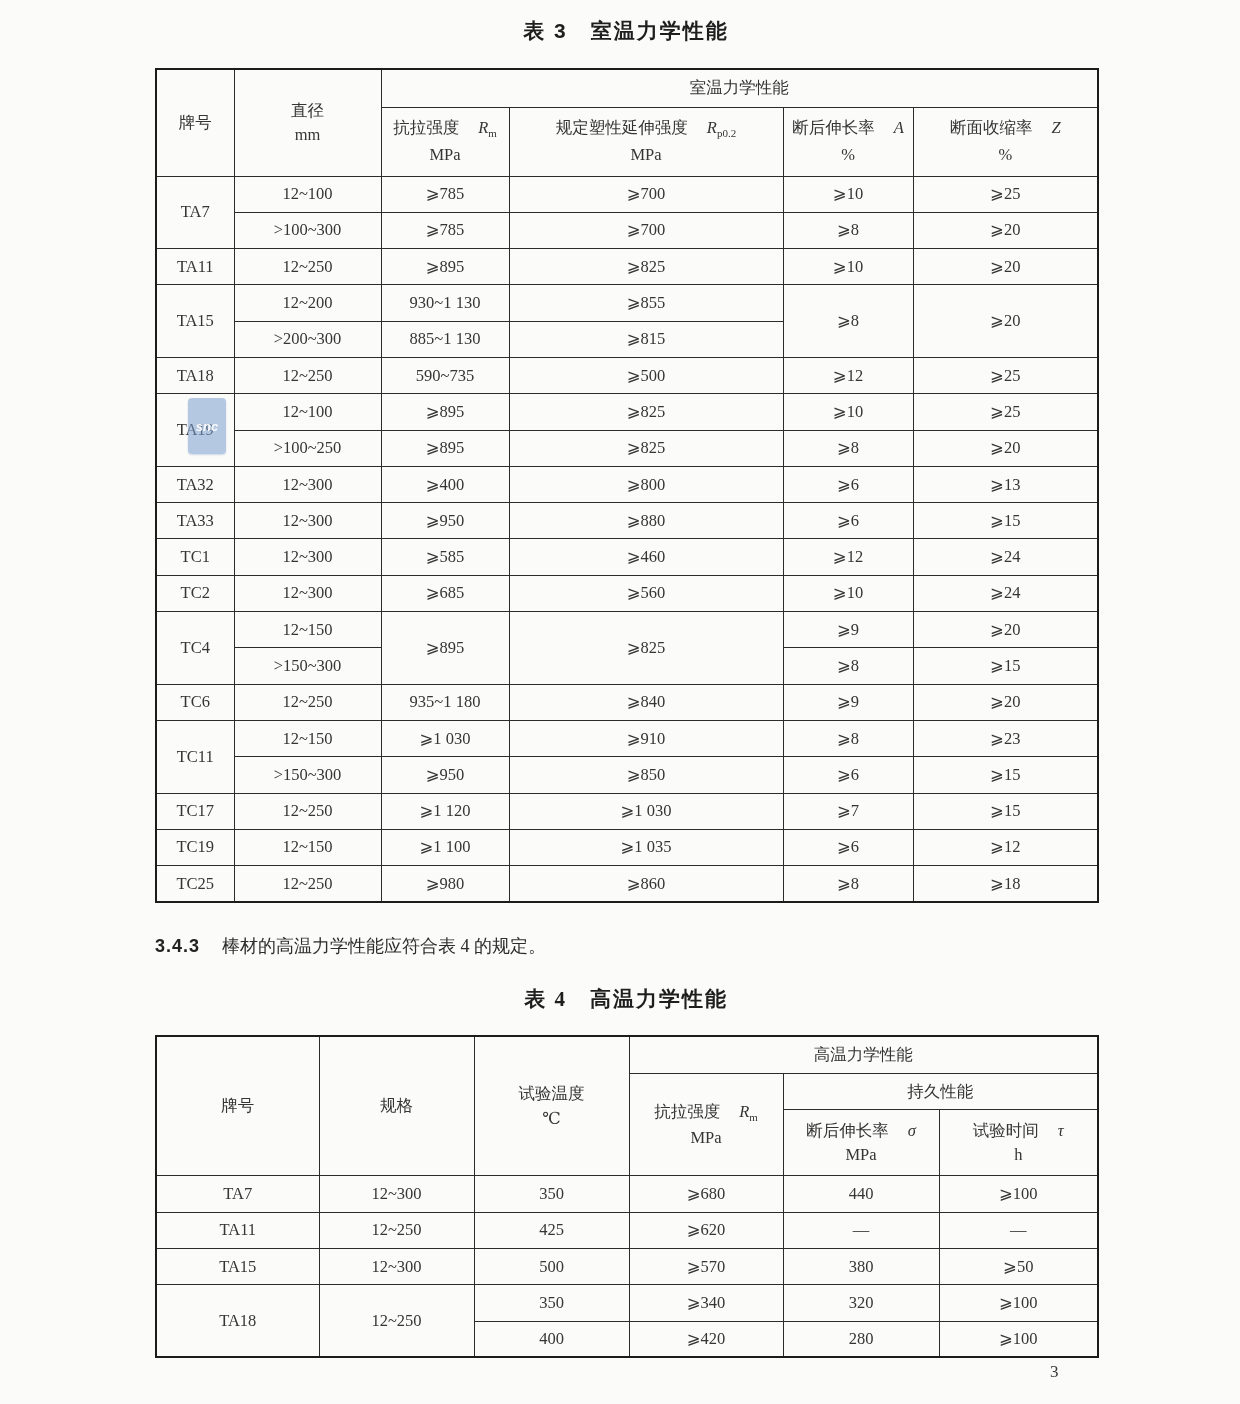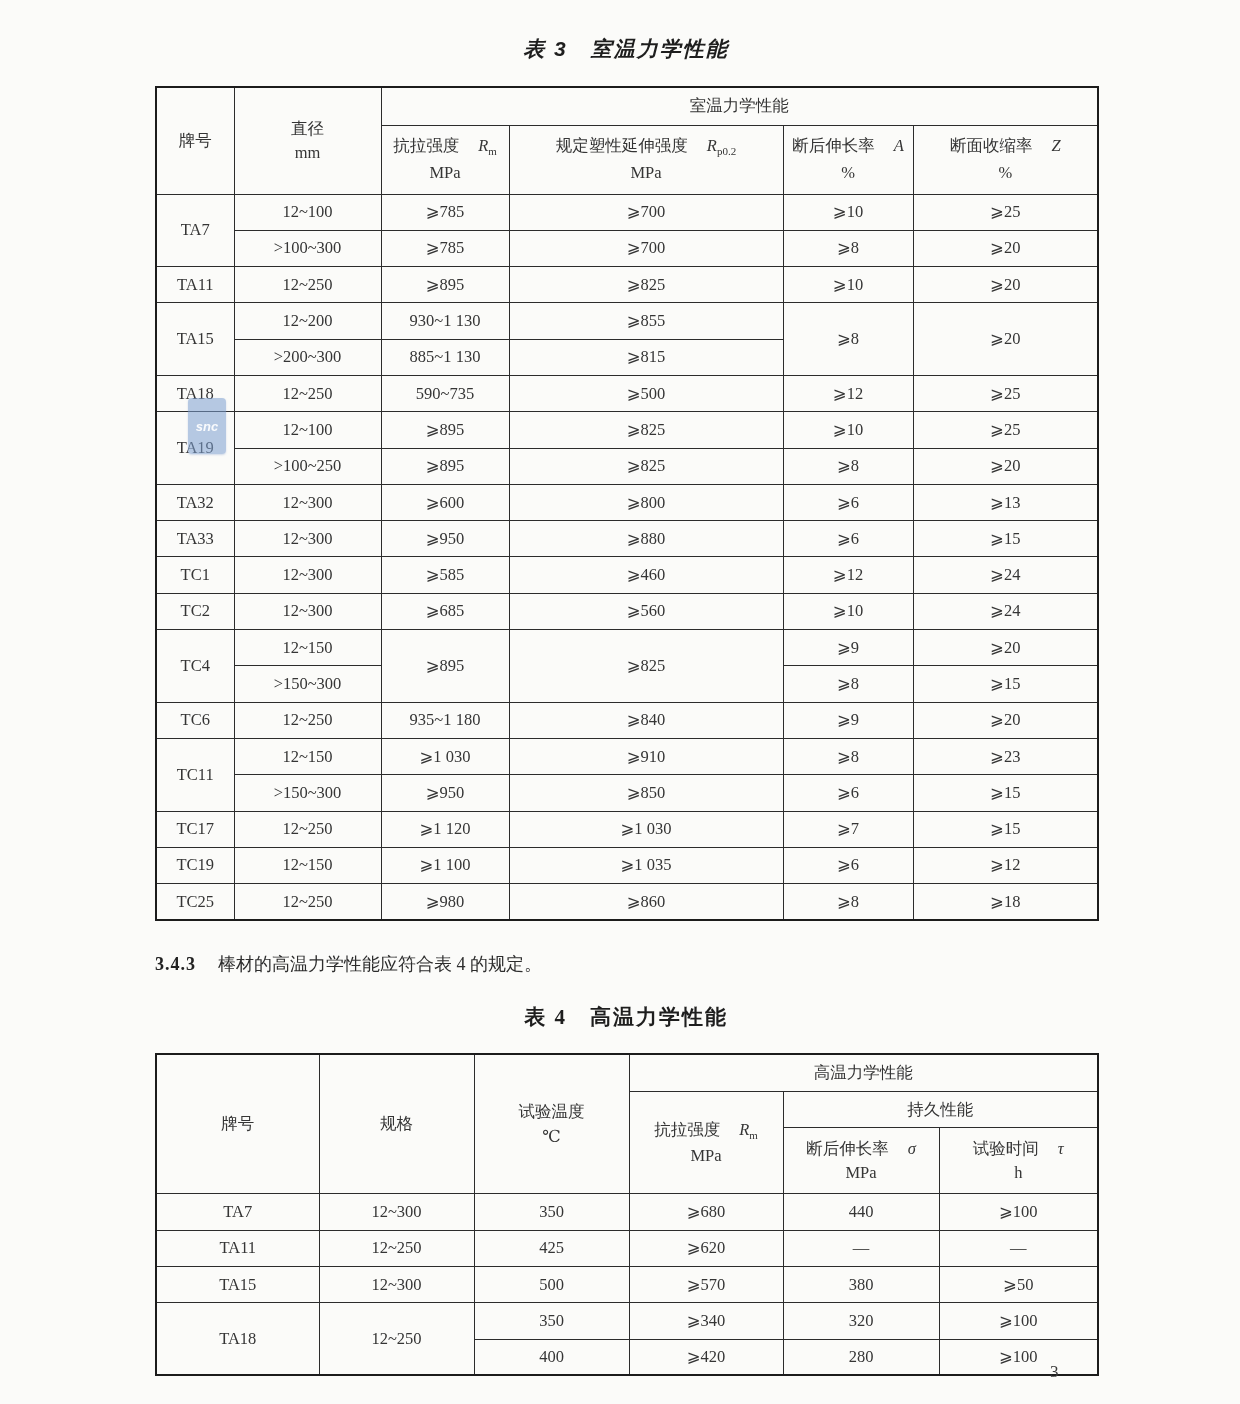--- a/index.html
+++ b/index.html
@@ -11,21 +11,21 @@
     color:#2b2b2b;
     -webkit-font-smoothing:antialiased;
   }
   .tbl-title{
     width:942px;margin:0 0 0 155px;
     text-align:center;
     font-family:"Liberation Sans","DejaVu Sans",sans-serif;
     font-weight:bold;font-size:21px;color:#1e1e1e;
     letter-spacing:2px;
   }
-  .t3-title{padding-top:35px;height:28px;font-style:italic;}
+  .t3-title{padding-top:17px;height:28px;}
   .t4-title{margin-top:26px;height:28px;font-family:Liberation Serif, serif;}
   table.tbl{
     border-collapse:collapse;table-layout:fixed;
     width:942px;margin-left:155px;
     background:transparent;
   }
   table.tbl td,table.tbl th{
     border:1px solid #2c2c2c;
     text-align:center;vertical-align:middle;
     font-size:16.5px;font-weight:normal;
@@ -42,21 +42,21 @@
   tr.dr{height:36.3px;}
   .h-line{line-height:1.55;}
   .h-unit{line-height:1.5;}
   .sym{font-style:italic;font-family:"Liberation Serif","DejaVu Serif",serif;margin-left:19px;}
   .sym sub{font-size:11px;font-style:normal;}
   .para{
     margin:30px 0 0 155px;width:942px;
     font-size:18px;color:#2d2d2d;height:26px;line-height:26px;
   }
   .para .num{
-    font-family:Liberation Serif, serif;
+    font-family:Liberation Sans, sans-serif;
     font-weight:bold;color:#222;margin-right:22px;letter-spacing:1px;
   }
   .page-num{
     position:absolute;left:1050px;top:1362px;
     font-size:17px;color:#3a3a3a;
   }
   .watermark{
     position:absolute;left:146px;top:398px;
     width:38px;height:56px;border-radius:4px;
     background:rgba(124,158,208,0.55);
@@ -169,21 +169,21 @@
   <tr class="dr">
     <td>&gt;100~250</td>
     <td>⩾895</td>
     <td>⩾825</td>
     <td>⩾8</td>
     <td>⩾20</td>
   </tr>
   <tr class="dr">
     <td>TA32</td>
     <td>12~300</td>
-    <td>⩾600</td>
+    <td>⩾400</td>
     <td>⩾800</td>
     <td>⩾6</td>
     <td>⩾13</td>
   </tr>
   <tr class="dr">
     <td>TA33</td>
     <td>12~300</td>
     <td>⩾950</td>
     <td>⩾880</td>
     <td>⩾6</td>

